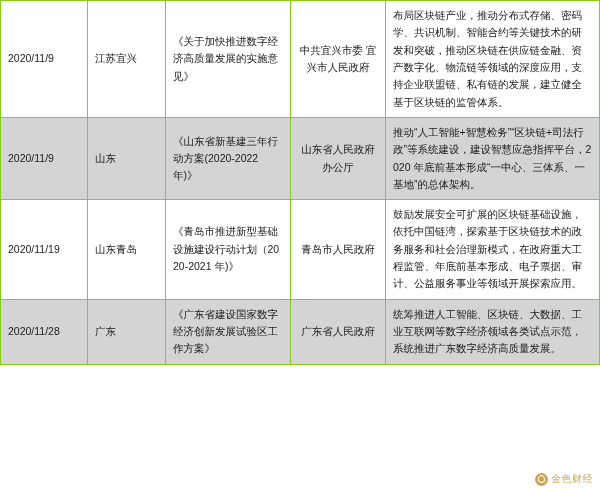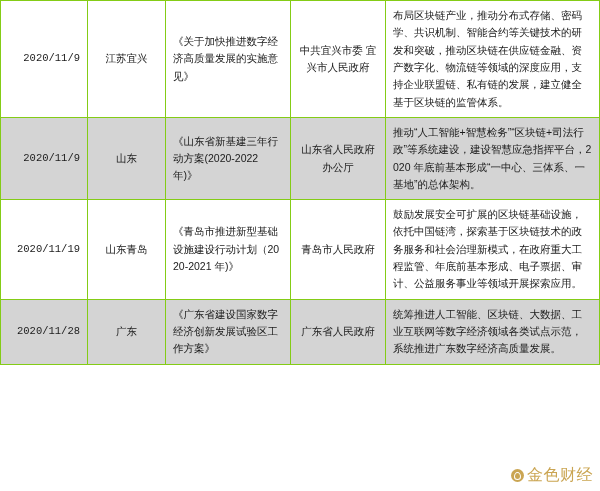--- a/index.html
+++ b/index.html
@@ -29,27 +29,25 @@
     border: 1px solid #84cc16;
     vertical-align: middle;
     padding: 6px 7px;
     font-size: 10.5px;
     line-height: 1.65;
     color: #1a1a1a;
     word-break: break-all;
   }
   td.col-date {
     width: 72px;
-    text-align: right;
+    text-align: left;
     font-size: 10px;
-    font-family: Liberation Mono, monospace;
   }
   td.col-region {
     width: 63px;
-    text-align: center;
     font-size: 10.5px;
   }
   td.col-doc {
     width: 110px;
     text-align: left;
     font-size: 10.5px;
     line-height: 1.7;
   }
   td.col-issuer {
     width: 80px;
@@ -103,21 +101,21 @@
     position: absolute;
     left: 3px;
     top: 2.5px;
     width: 7px;
     height: 8px;
     border: 1.4px solid #ffffff;
     border-radius: 50% 50% 50% 50% / 60% 60% 40% 40%;
     box-sizing: border-box;
   }
   .wm-text {
-    font-size: 16px;
+    font-size: 10px;
     color: #c8a14a;
     letter-spacing: 0.5px;
     font-family: "Liberation Sans", sans-serif;
   }
 </style>
 </head>
 <body>
 
 <div class="doc">
 

